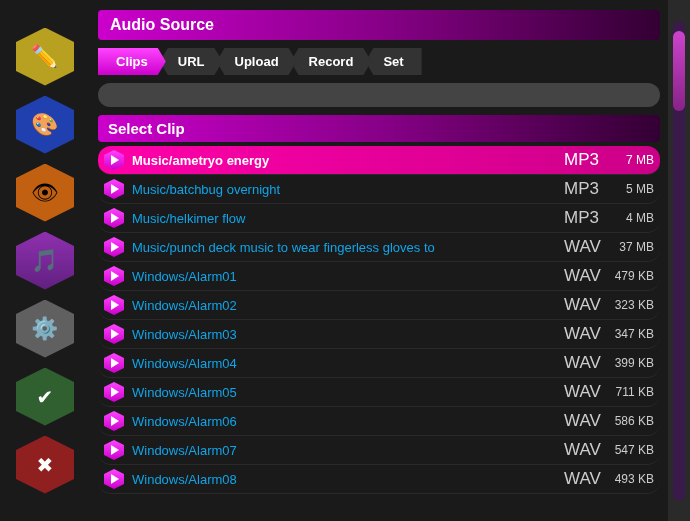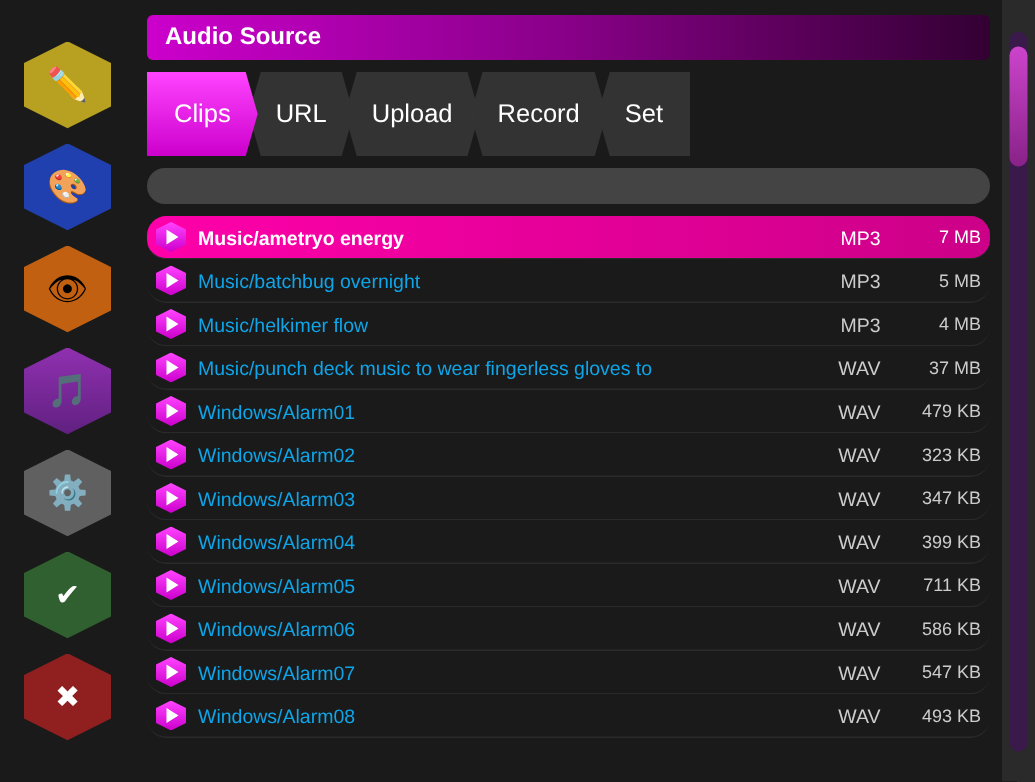--- a/index.html
+++ b/index.html
@@ -108,23 +108,23 @@
       display: flex;
       gap: 0;
       margin-bottom: 8px;
       align-items: center;
     }
 
     .tab-btn {
       background: #333;
       color: white;
       border: none;
-      padding: 18px 18px;
-      font-size: 17px;
-      font-weight: normal;
+      padding: 6px 18px;
+      font-size: 13px;
+      font-weight: bold;
       cursor: pointer;
       clip-path: polygon(8px 0%, calc(100% - 8px) 0%, 100% 50%, calc(100% - 8px) 100%, 8px 100%, 0% 50%);
       margin-right: -6px;
       position: relative;
       z-index: 1;
     }
 
     .tab-btn:first-child {
       clip-path: polygon(0% 0%, calc(100% - 8px) 0%, 100% 50%, calc(100% - 8px) 100%, 0% 100%);
       z-index: 5;
@@ -214,24 +214,23 @@
       text-overflow: ellipsis;
     }
 
     .clip-item.active .clip-name {
       color: white;
       font-weight: bold;
     }
 
     .clip-format {
       color: #ccc;
-      font-size: 13px;
-      margin-right: 12px;
+      font-size: 17px;
       width: 35px;
-      text-align: right;
+      text-align: center;
     }
 
     .clip-item.active .clip-format {
       color: white;
     }
 
     .clip-size {
       color: #ccc;
       font-size: 12px;
       width: 55px;
@@ -291,20 +290,23 @@
   <div class="tab-bar">
     <button class="tab-btn active">Clips</button>
     <button class="tab-btn">URL</button>
     <button class="tab-btn">Upload</button>
     <button class="tab-btn">Record</button>
     <button class="tab-btn">Set</button>
   </div>
 
   <div class="filter-bar"></div>
 
+  <div class="clip-header">
+    <span>Select Clip</span>
+  </div>
 
   <div class="clip-list">
 
     <div class="clip-item active">
       <div class="play-btn">
         <div class="play-triangle"></div>
       </div>
       <span class="clip-name">Music/ametryo energy</span>
       <span class="clip-format">MP3</span>
       <span class="clip-size">7 MB</span>

